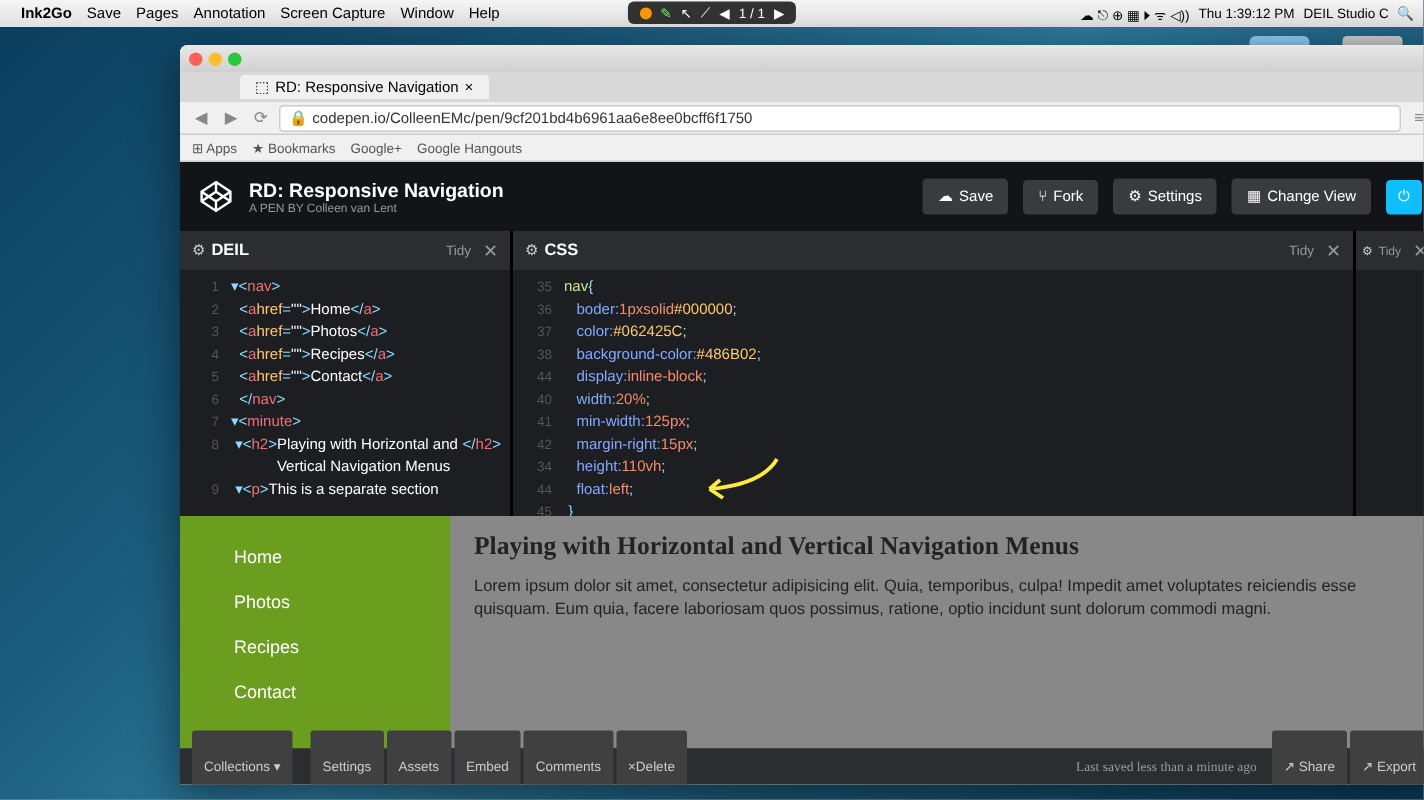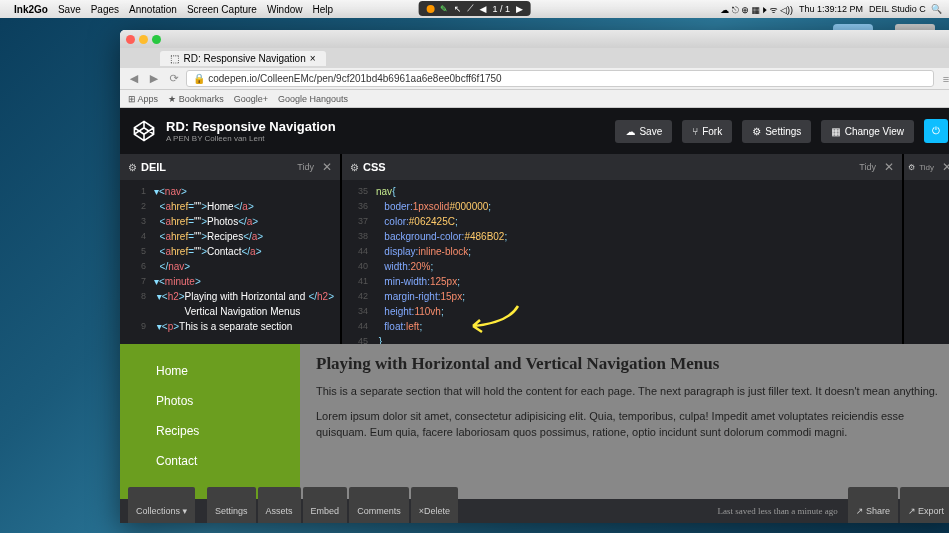--- a/index.html
+++ b/index.html
@@ -248,21 +248,20 @@
 
     <div class="cp-preview">
       <div class="pv-nav">
         <a>Home</a>
         <a>Photos</a>
         <a>Recipes</a>
         <a>Contact</a>
       </div>
       <div class="pv-main">
         <h2>Playing with Horizontal and Vertical Navigation Menus</h2>
-        <p>This is a separate section that will hold the content for each page. The next paragraph is just filler text. It doesn't mean anything.</p>
         <p>Lorem ipsum dolor sit amet, consectetur adipisicing elit. Quia, temporibus, culpa! Impedit amet voluptates reiciendis esse quisquam. Eum quia, facere laboriosam quos possimus, ratione, optio incidunt sunt dolorum commodi magni.</p>
       </div>
     </div>
 
     <div class="cp-footer">
       <span class="fb"><span>Collections</span> ▾</span>
       <span style="width:8px"></span>
       <span class="fb">Settings</span>
       <span class="fb">Assets</span>
       <span class="fb">Embed</span>

